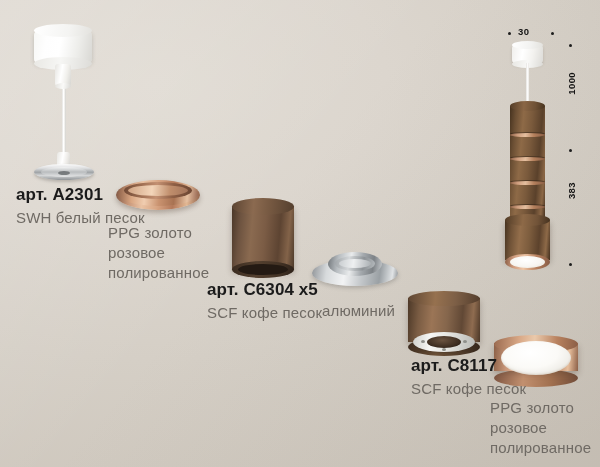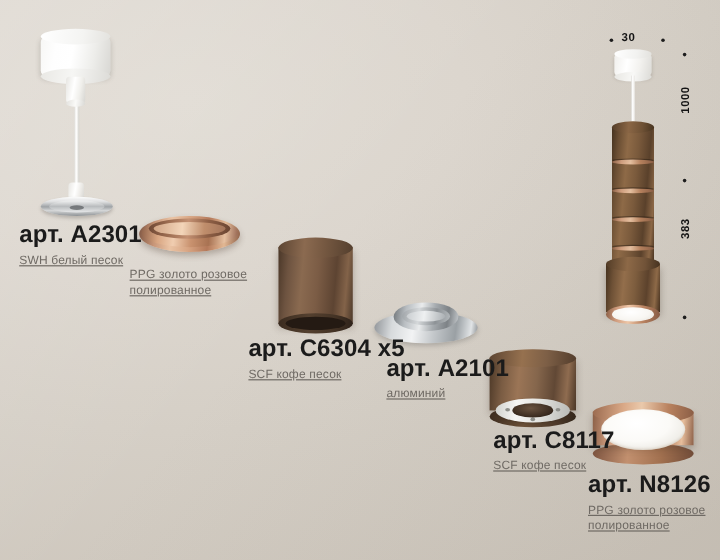--- a/index.html
+++ b/index.html
@@ -17,26 +17,26 @@
       radial-gradient(120% 95% at 26% 18%, #e0dbd3 0%, #dcd6ce 32%, #d5cfc6 62%, #cdc6bc 100%);
   }
   #stage:after{
     content:"";position:absolute;inset:0;pointer-events:none;
     background:linear-gradient(130deg, rgba(255,255,255,.18) 0%, rgba(255,255,255,0) 45%, rgba(150,142,130,.16) 100%);
   }
 
   
   .lbl{position:absolute;z-index:30;}
   .lbl .t{
-    font-size:20px;font-weight:700;color:#1b1b1b;
+    font-size:17px;font-weight:700;color:#1b1b1b;
     letter-spacing:.1px;white-space:nowrap;line-height:1.05;
   }
   .lbl .s{
-    font-size:10px;font-weight:400;color:#6f6a64;
-    letter-spacing:.15px;white-space:nowrap;line-height:1.32;margin-top:4px;text-decoration:underline;
+    font-size:15px;font-weight:400;color:#6f6a64;
+    letter-spacing:.15px;white-space:nowrap;line-height:1.32;margin-top:4px;
   }
 
   
   .dim{position:absolute;z-index:30;font-size:9.5px;font-weight:700;color:#141414;letter-spacing:.4px;}
   .dim.vert{writing-mode:vertical-rl;text-orientation:mixed;transform:rotate(180deg);}
   .dot{position:absolute;width:3px;height:3px;border-radius:50%;background:#1d1d1d;z-index:30;}
 
   
   #p-a2301{position:absolute;left:22px;top:24px;width:84px;height:152px;z-index:12;}
   .canopy{
@@ -323,27 +323,25 @@
   <div class="lbl" style="left:108px;top:219px;width:108px;">
     <div class="s" style="white-space:normal;">PPG золото розовое полированное</div>
   </div>
 
   <div class="lbl" style="left:207px;top:281px;">
     <div class="t">арт. C6304 x5</div>
     <div class="s">SCF кофе песок</div>
   </div>
 
   <div class="lbl" style="left:322px;top:297px;">
-    <div class="t">арт. A2101</div>
     <div class="s">алюминий</div>
   </div>
 
   <div class="lbl" style="left:411px;top:357px;">
     <div class="t">арт. C8117</div>
     <div class="s">SCF кофе песок</div>
   </div>
 
   <div class="lbl" style="left:490px;top:394px;width:104px;">
-    <div class="t">арт. N8126</div>
     <div class="s" style="white-space:normal;">PPG золото розовое полированное</div>
   </div>
 
 </div>
 
 </body></html>

